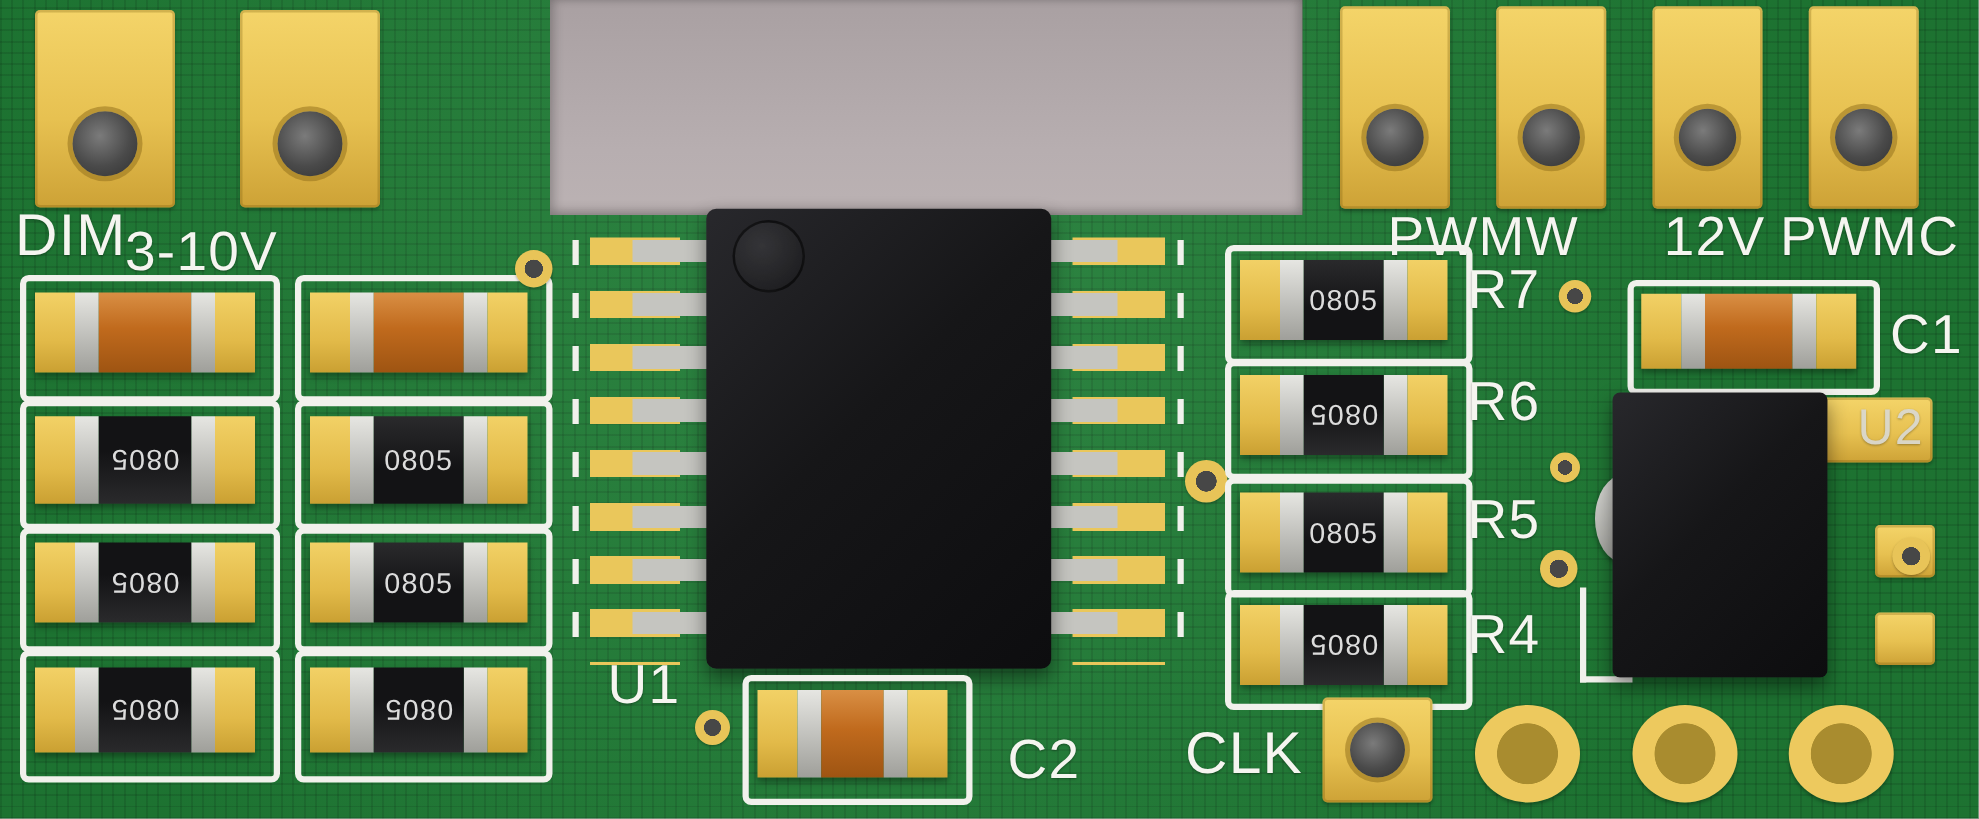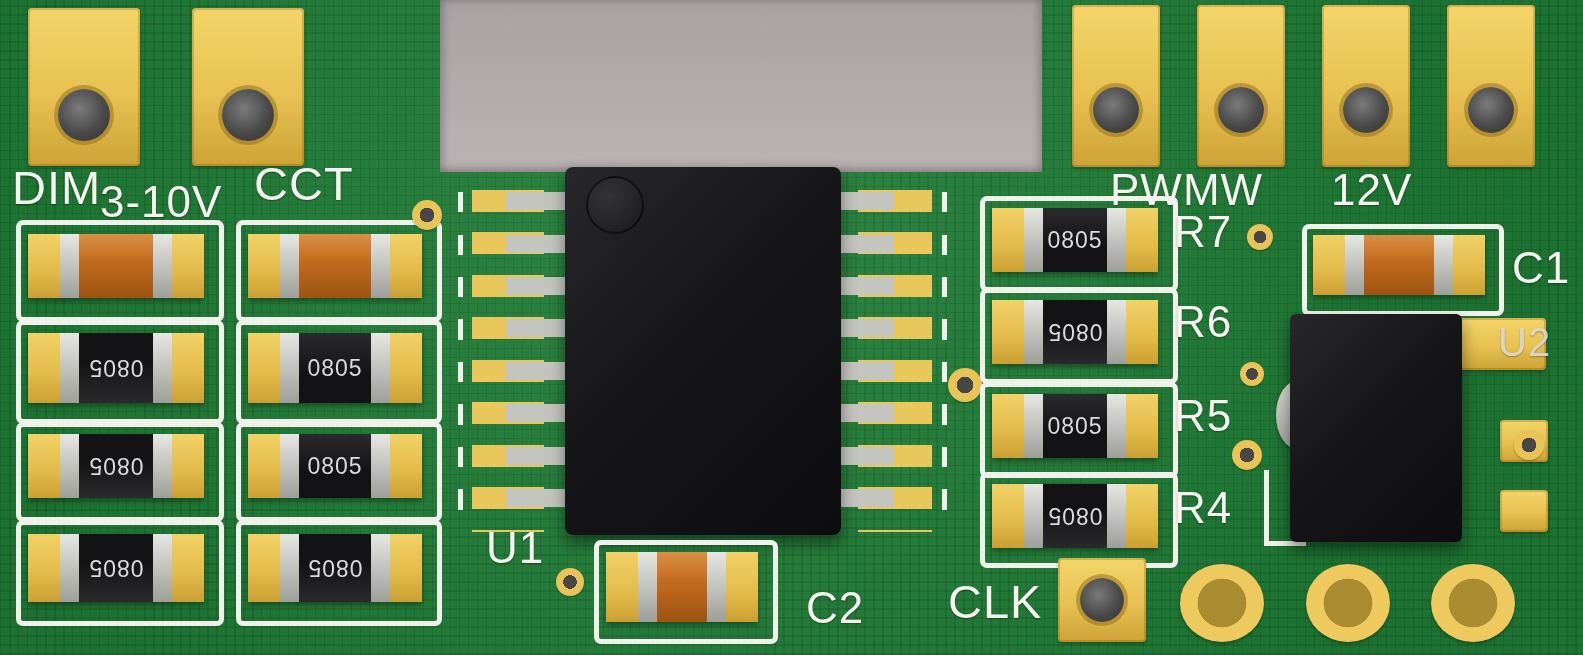--- a/index.html
+++ b/index.html
@@ -89,33 +89,33 @@
   <div class="board"></div>
   <div class="bg-notch"></div>
 
   <div class="pad" style="left:28px; top:8px; width:112px; height:158px;"></div>
   <div class="hole" style="left:58px; top:89px; width:52px; height:52px;"></div>
   <div class="pad" style="left:192px; top:8px; width:112px; height:158px;"></div>
   <div class="hole" style="left:222px; top:89px; width:52px; height:52px;"></div>
 
   <div class="label" style="left:12px; top:164px; font-size:47px;">DIM</div>
   <div class="label" style="left:100px; top:180px;">3-10V</div>
-  <div class="label" style="left:254px; top:160px; font-size:47px;">CCT</div>
 
   <div class="pad" style="left:1072px; top:5px; width:88px; height:162px;"></div>
   <div class="hole" style="left:1093px; top:87px; width:46px; height:46px;"></div>
   <div class="pad" style="left:1197px; top:5px; width:88px; height:162px;"></div>
   <div class="hole" style="left:1218px; top:87px; width:46px; height:46px;"></div>
   <div class="pad" style="left:1322px; top:5px; width:88px; height:162px;"></div>
   <div class="hole" style="left:1343px; top:87px; width:46px; height:46px;"></div>
   <div class="pad" style="left:1447px; top:5px; width:88px; height:162px;"></div>
   <div class="hole" style="left:1468px; top:87px; width:46px; height:46px;"></div>
 
   <div class="label" style="left:1110px; top:168px;">PWMW</div>
   <div class="label" style="left:1331px; top:168px;">12V</div>
+  <div class="label" style="left:1424px; top:168px;">PWMC</div>
 
   <div class="silk-box" style="left:16px; top:220px; width:198px; height:92px;"></div>
   <div class="silk-box" style="left:16px; top:320px; width:198px; height:94px;"></div>
   <div class="silk-box" style="left:16px; top:422px; width:198px; height:90px;"></div>
   <div class="silk-box" style="left:16px; top:520px; width:198px; height:96px;"></div>
 
   <div class="smd" style="left:28px; top:234px; width:176px; height:64px;">
     <div class="pad-end"></div>
       <div class="term"></div>
     <div class="body-c"></div>
@@ -251,21 +251,21 @@
   <div class="smd" style="left:1313px; top:235px; width:172px; height:60px;">
     <div class="pad-end"></div>
       <div class="term"></div>
     <div class="body-c"></div>
     <div class="term"></div>
       <div class="pad-end"></div>
   </div>
   <div class="label" style="left:1512px; top:246px;">C1</div>
 
   <div class="pad" style="left:1458px; top:318px; width:88px; height:52px;"></div>
-  <div class="label small" style="left:1486px; top:322px; color:#d9d9d4;margin-left:12px;">U2</div>
+  <div class="label small" style="left:1486px; top:322px; color:#d9d9d4;">U2</div>
 
   <div class="pad" style="left:1500px; top:420px; width:48px; height:42px;"></div>
   <div class="pad" style="left:1500px; top:490px; width:48px; height:42px;"></div>
 
   <div class="via" style="left:1240px; top:362px; width:24px; height:24px;"></div>
   <div class="via" style="left:1232px; top:440px; width:30px; height:30px;"></div>
   <div class="via" style="left:1514px; top:430px; width:30px; height:30px;"></div>
 
   <div class="silk-line" style="left:1264px; top:470px; width:5px; height:76px;"></div>
   <div class="silk-line" style="left:1264px; top:541px; width:42px; height:5px;"></div>

